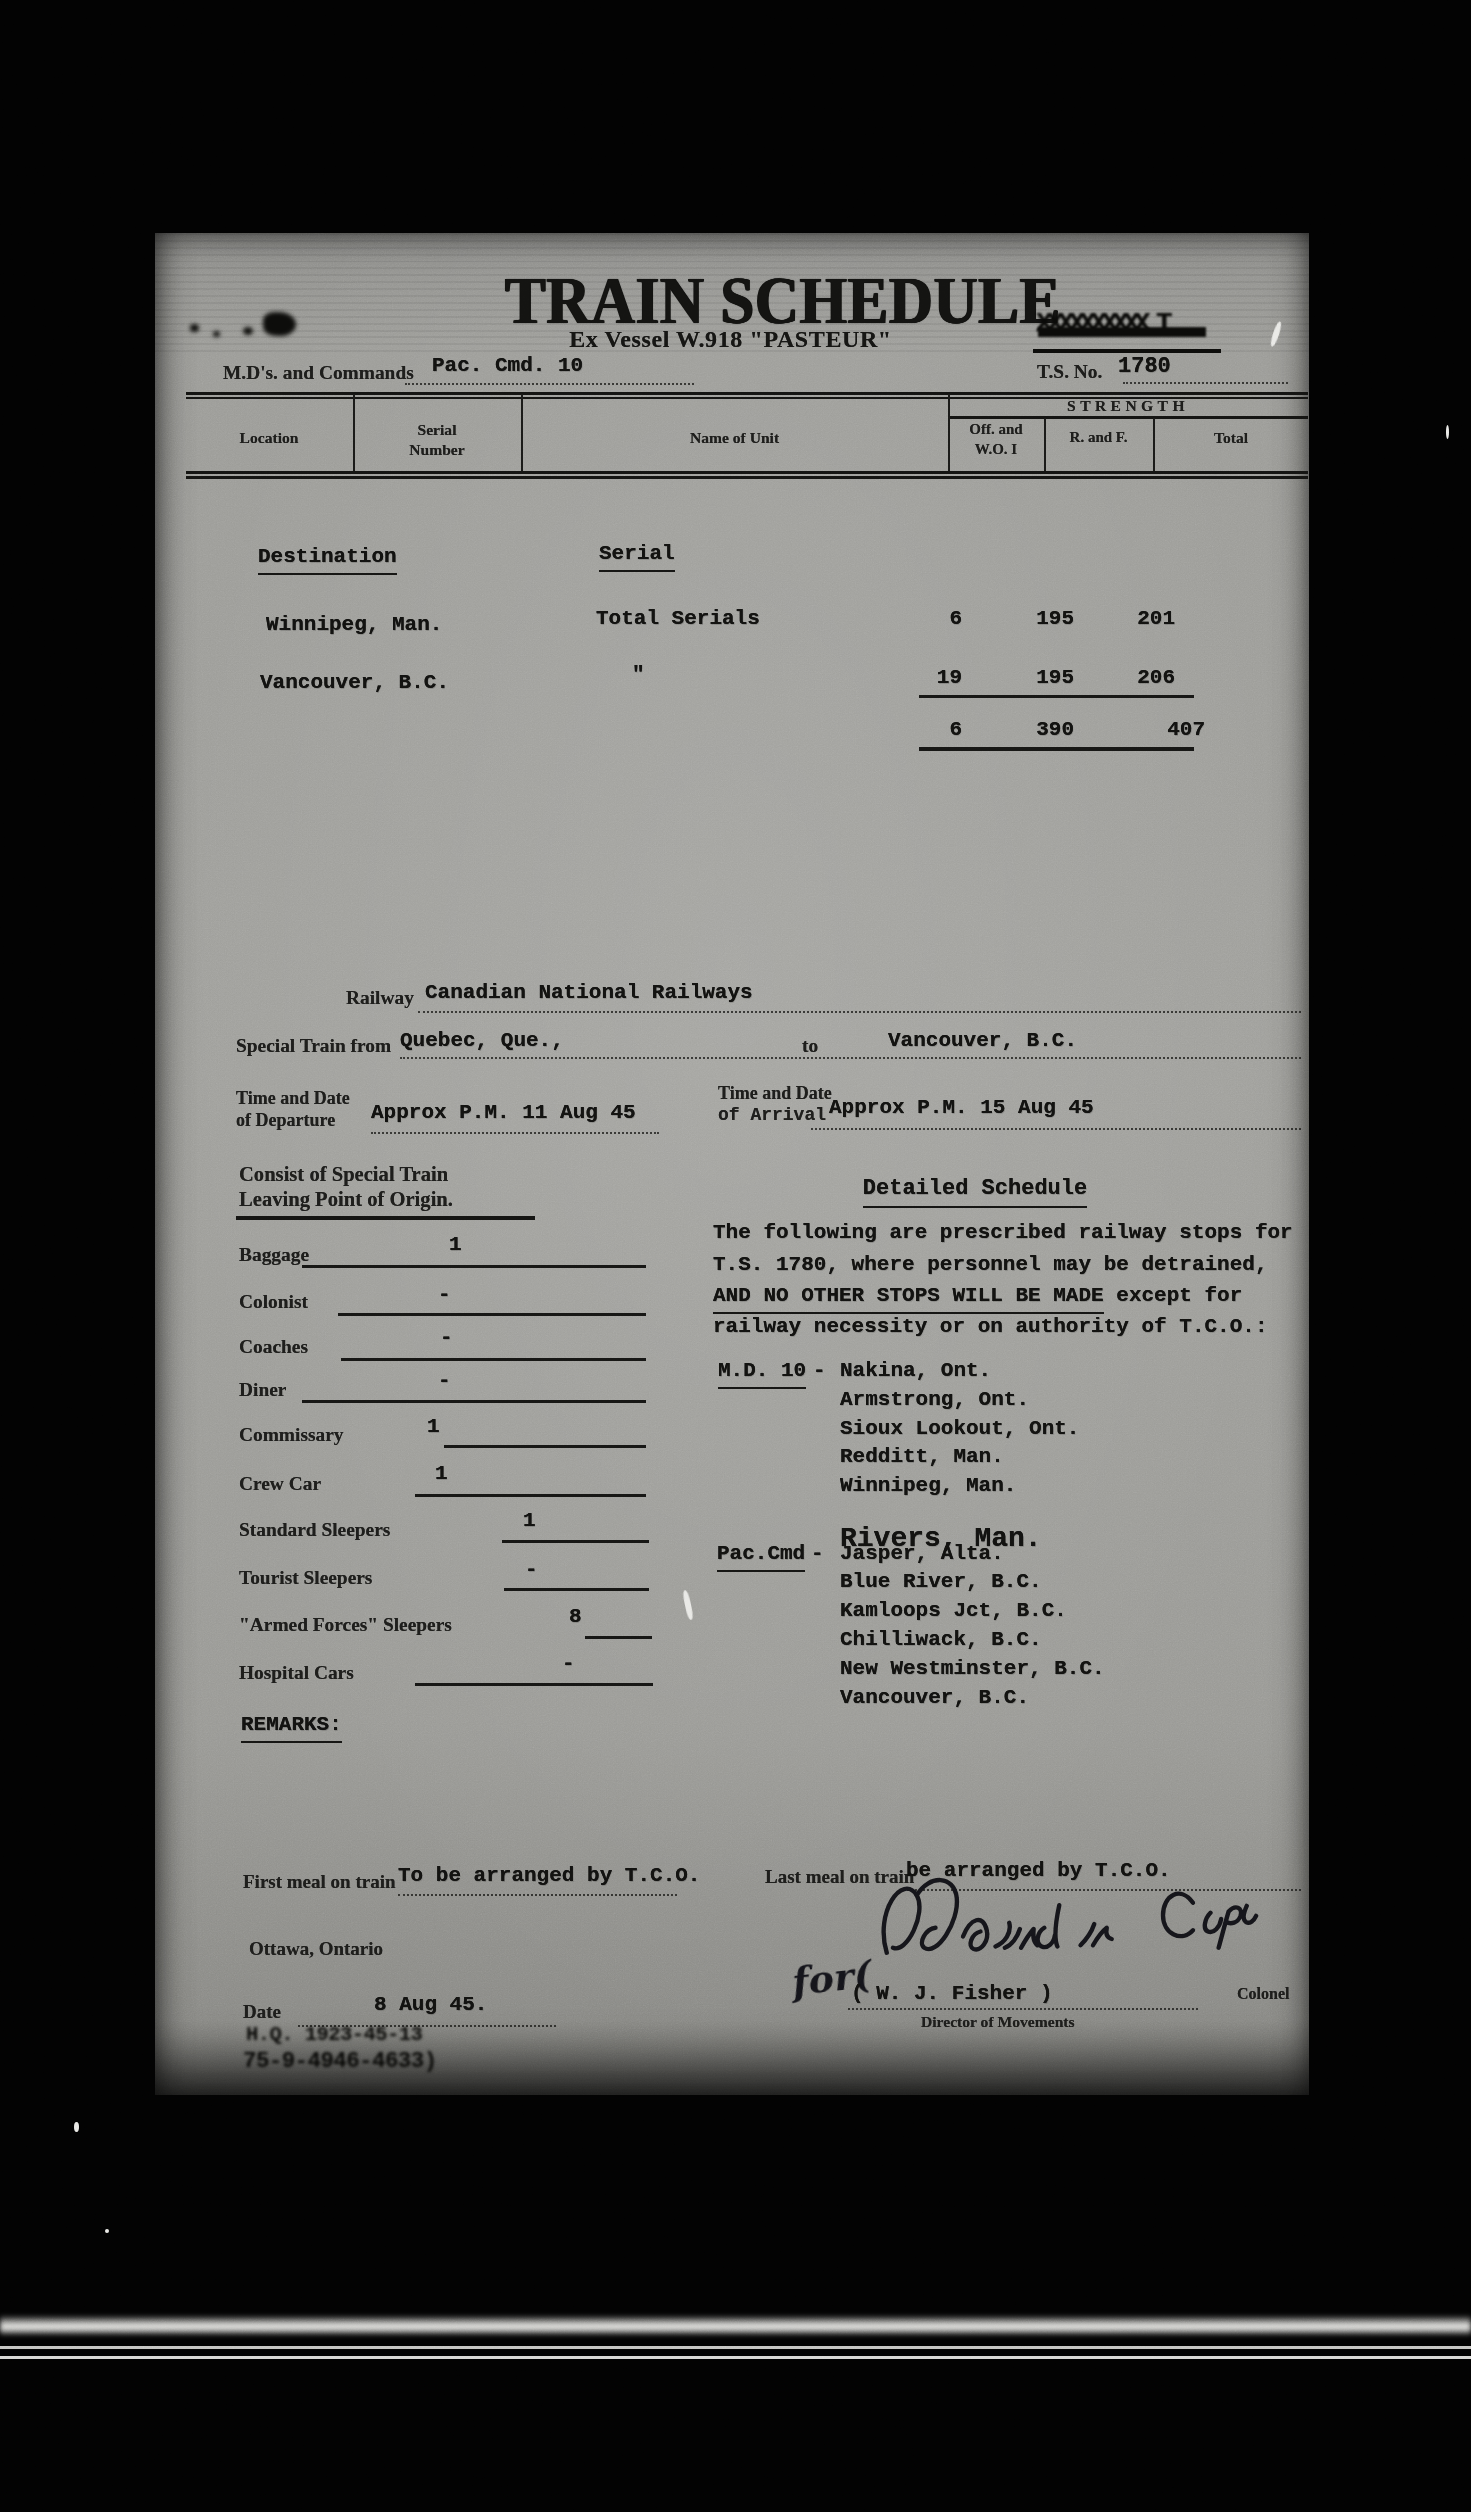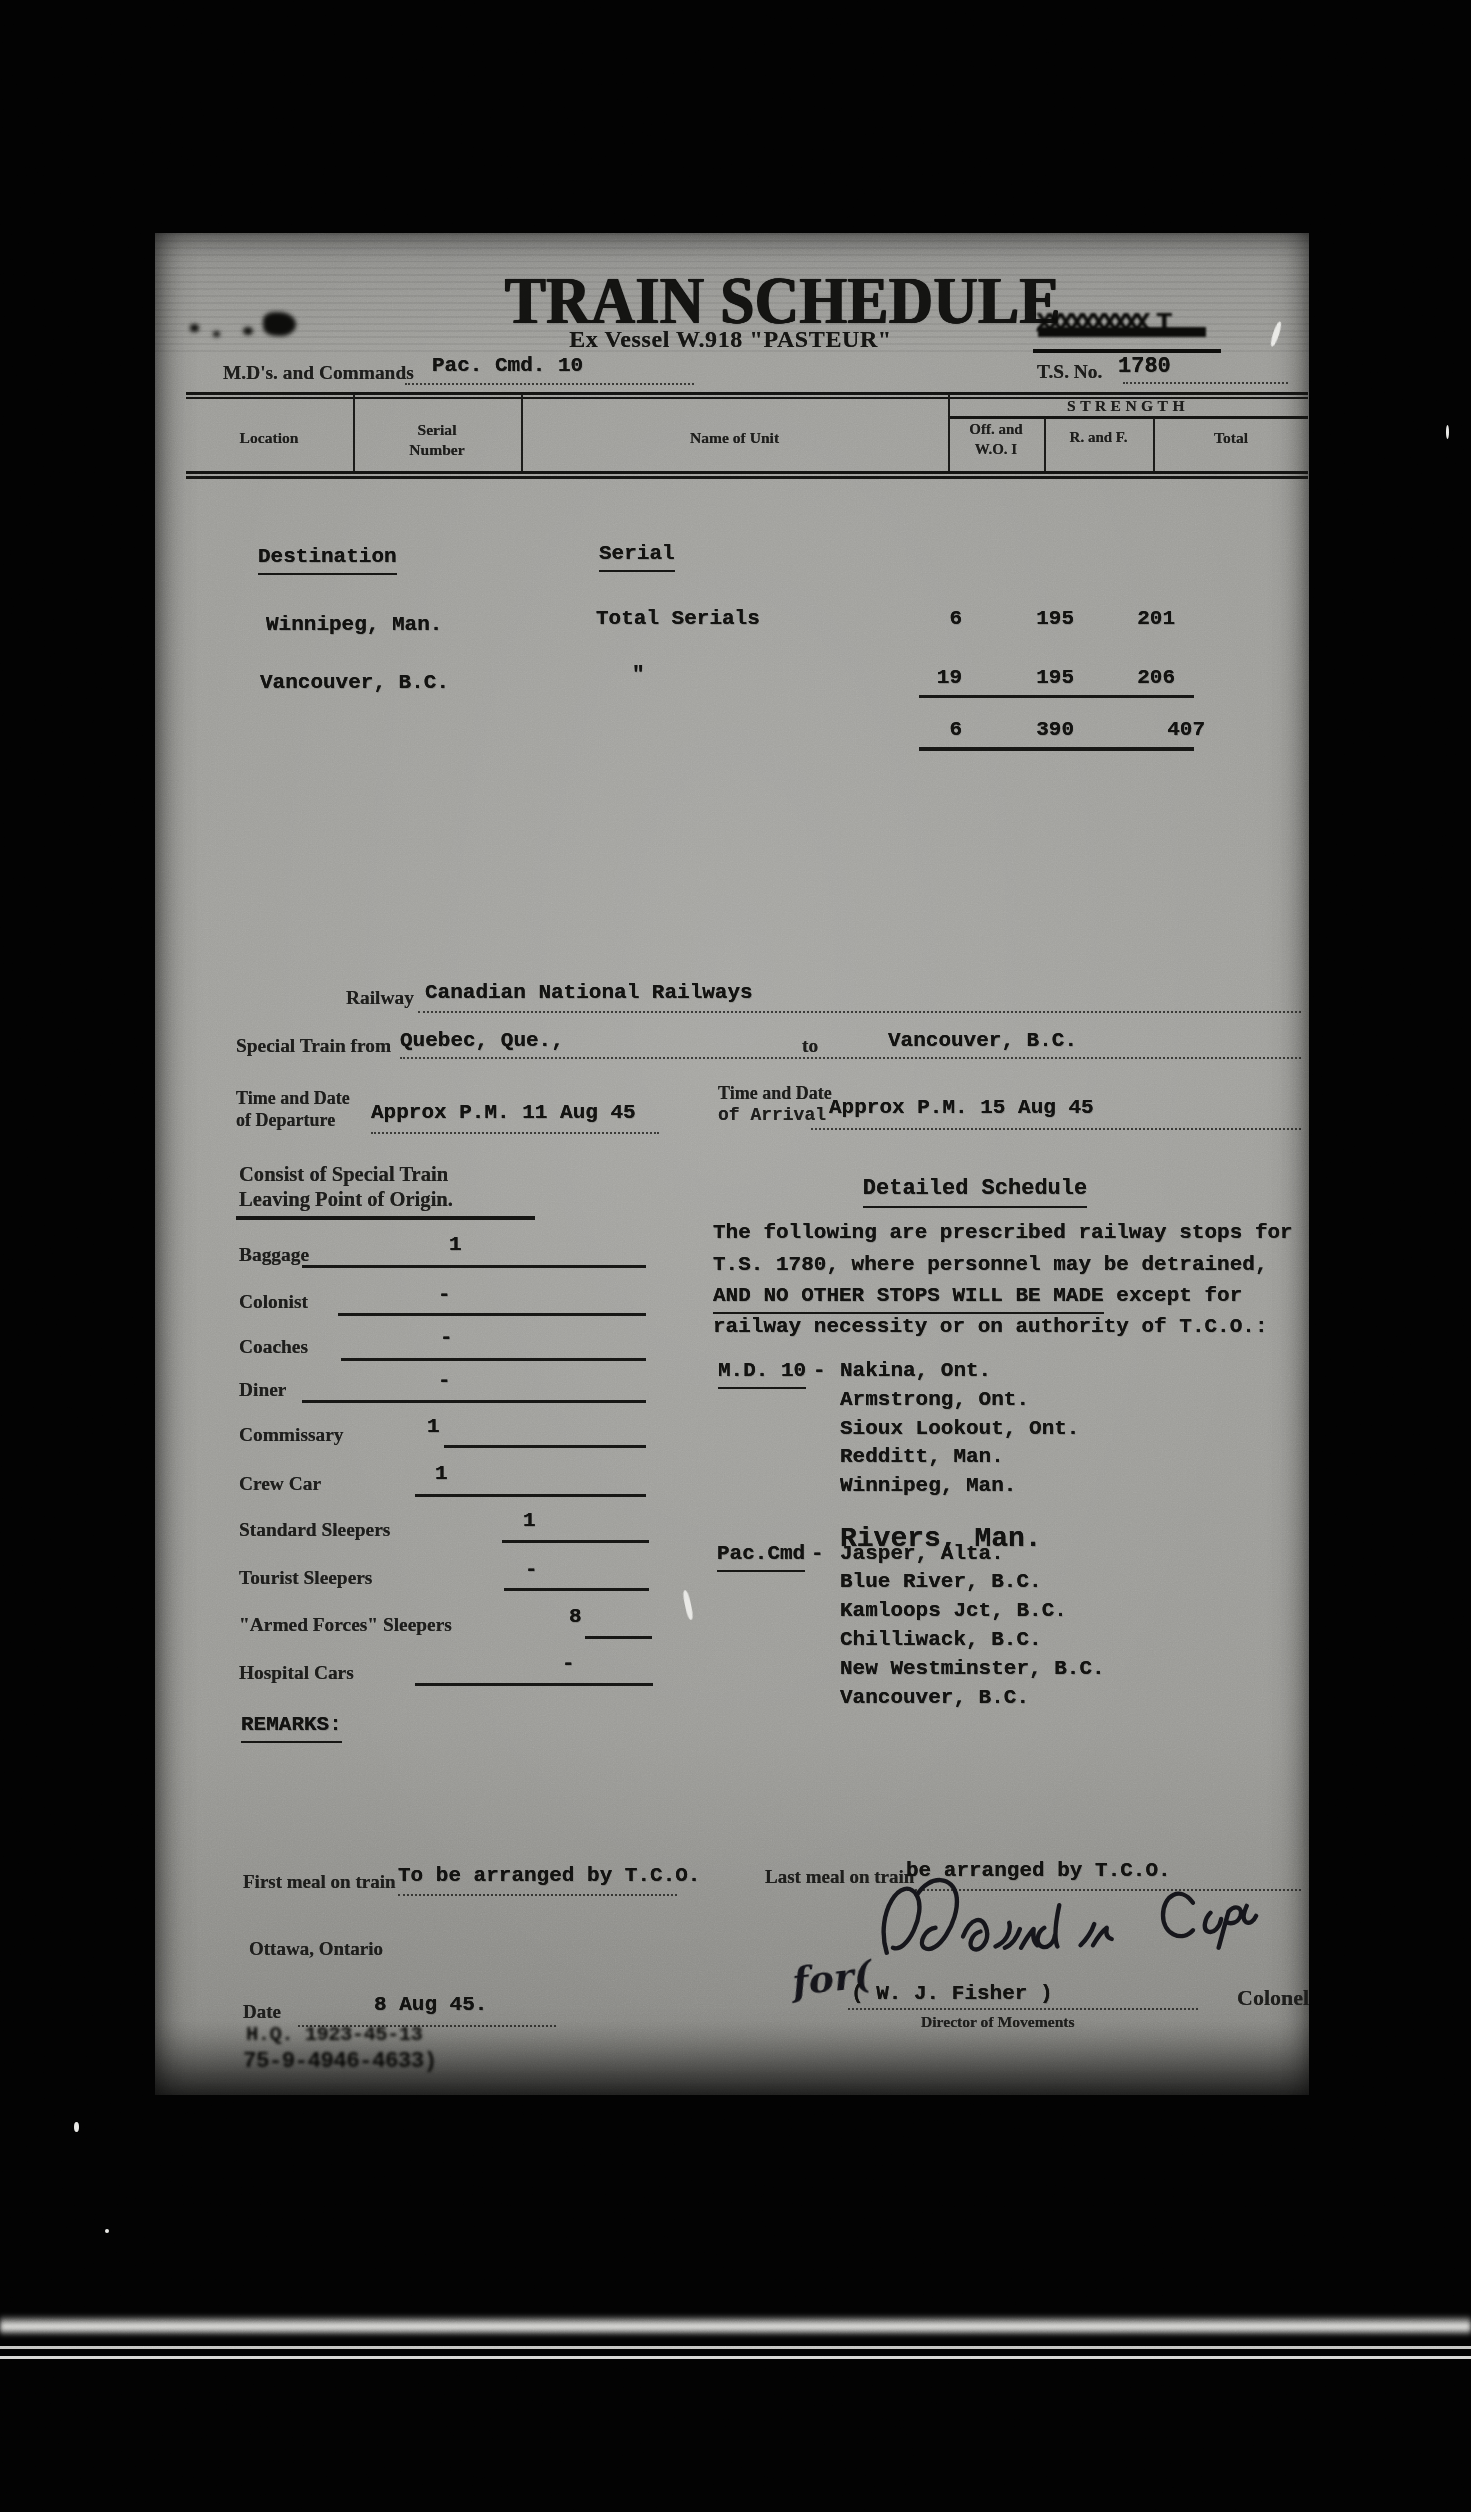--- a/index.html
+++ b/index.html
@@ -244,21 +244,21 @@
 
     <div class="abs ps blur1" style="left:94px;top:1705px;font-size:19px;">Ottawa, Ontario</div>
     <div class="abs ps blur1" style="left:88px;top:1768px;font-size:19px;">Date</div>
     <div class="dotl" style="left:143px;top:1792px;width:258px;"></div>
     <div class="abs tm" style="left:219px;top:1760px;font-size:21px;">8 Aug 45.</div>
 
     <div class="abs" style="left:637px;top:1722px;font-family:'DejaVu Serif',serif;font-style:italic;font-weight:bold;
          font-size:38px;color:#14141a;transform:rotate(-6deg);filter:blur(0.4px);">for(</div>
     <div class="dotl" style="left:693px;top:1775px;width:350px;"></div>
     <div class="abs tm" style="left:696px;top:1749px;font-size:21px;">( W. J. Fisher )</div>
-    <div class="abs ps blur1" style="left:1082px;top:1752px;font-size:22px;">Colonel</div>
+    <div class="abs ps blur1" style="left:1082px;top:1752px;font-size:16px;">Colonel</div>
     <div class="abs ps" style="left:766px;top:1780px;font-size:15.6px;filter:blur(0.5px);">Director of Movements</div>
 
     <div class="abs stampsmudge" style="left:91px;top:1790px;">H.Q. 1923-45-13</div>
     <div class="abs stampsmudge" style="left:88px;top:1815px;font-size:22.5px;">75-9-4946-4633)</div>
   </div>
 
   <div class="abs" style="left:0;top:2315px;width:1471px;height:21px;background:linear-gradient(180deg,transparent,#cfcfcc 45%,#f2f2ef 60%,transparent);filter:blur(2.5px);"></div>
   <div class="abs" style="left:0;top:2346px;width:1471px;height:2.5px;background:#c4c4c1;filter:blur(0.6px);"></div>
   <div class="abs" style="left:0;top:2356px;width:1471px;height:3.1px;background:#d8d8d5;filter:blur(0.6px);"></div>
   <div class="speck" style="left:74px;top:2122px;width:5px;height:10px;"></div>

